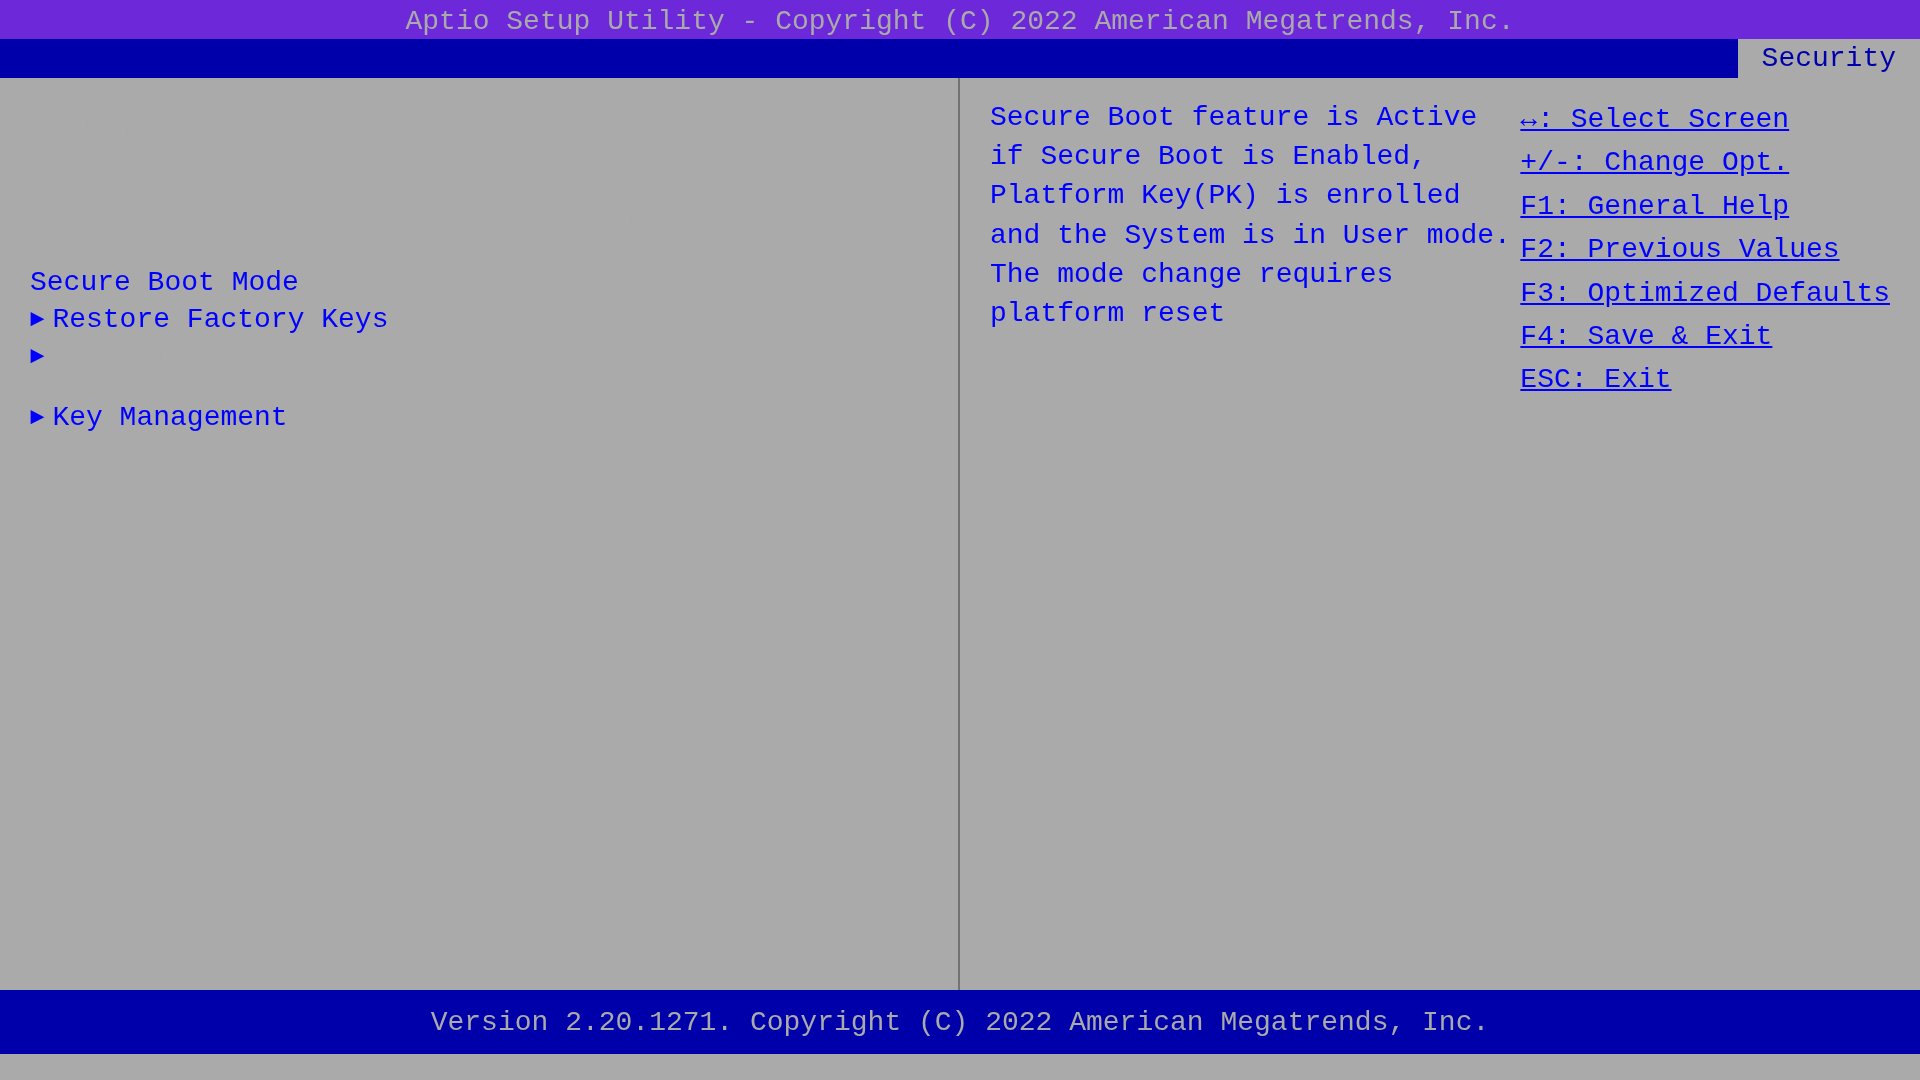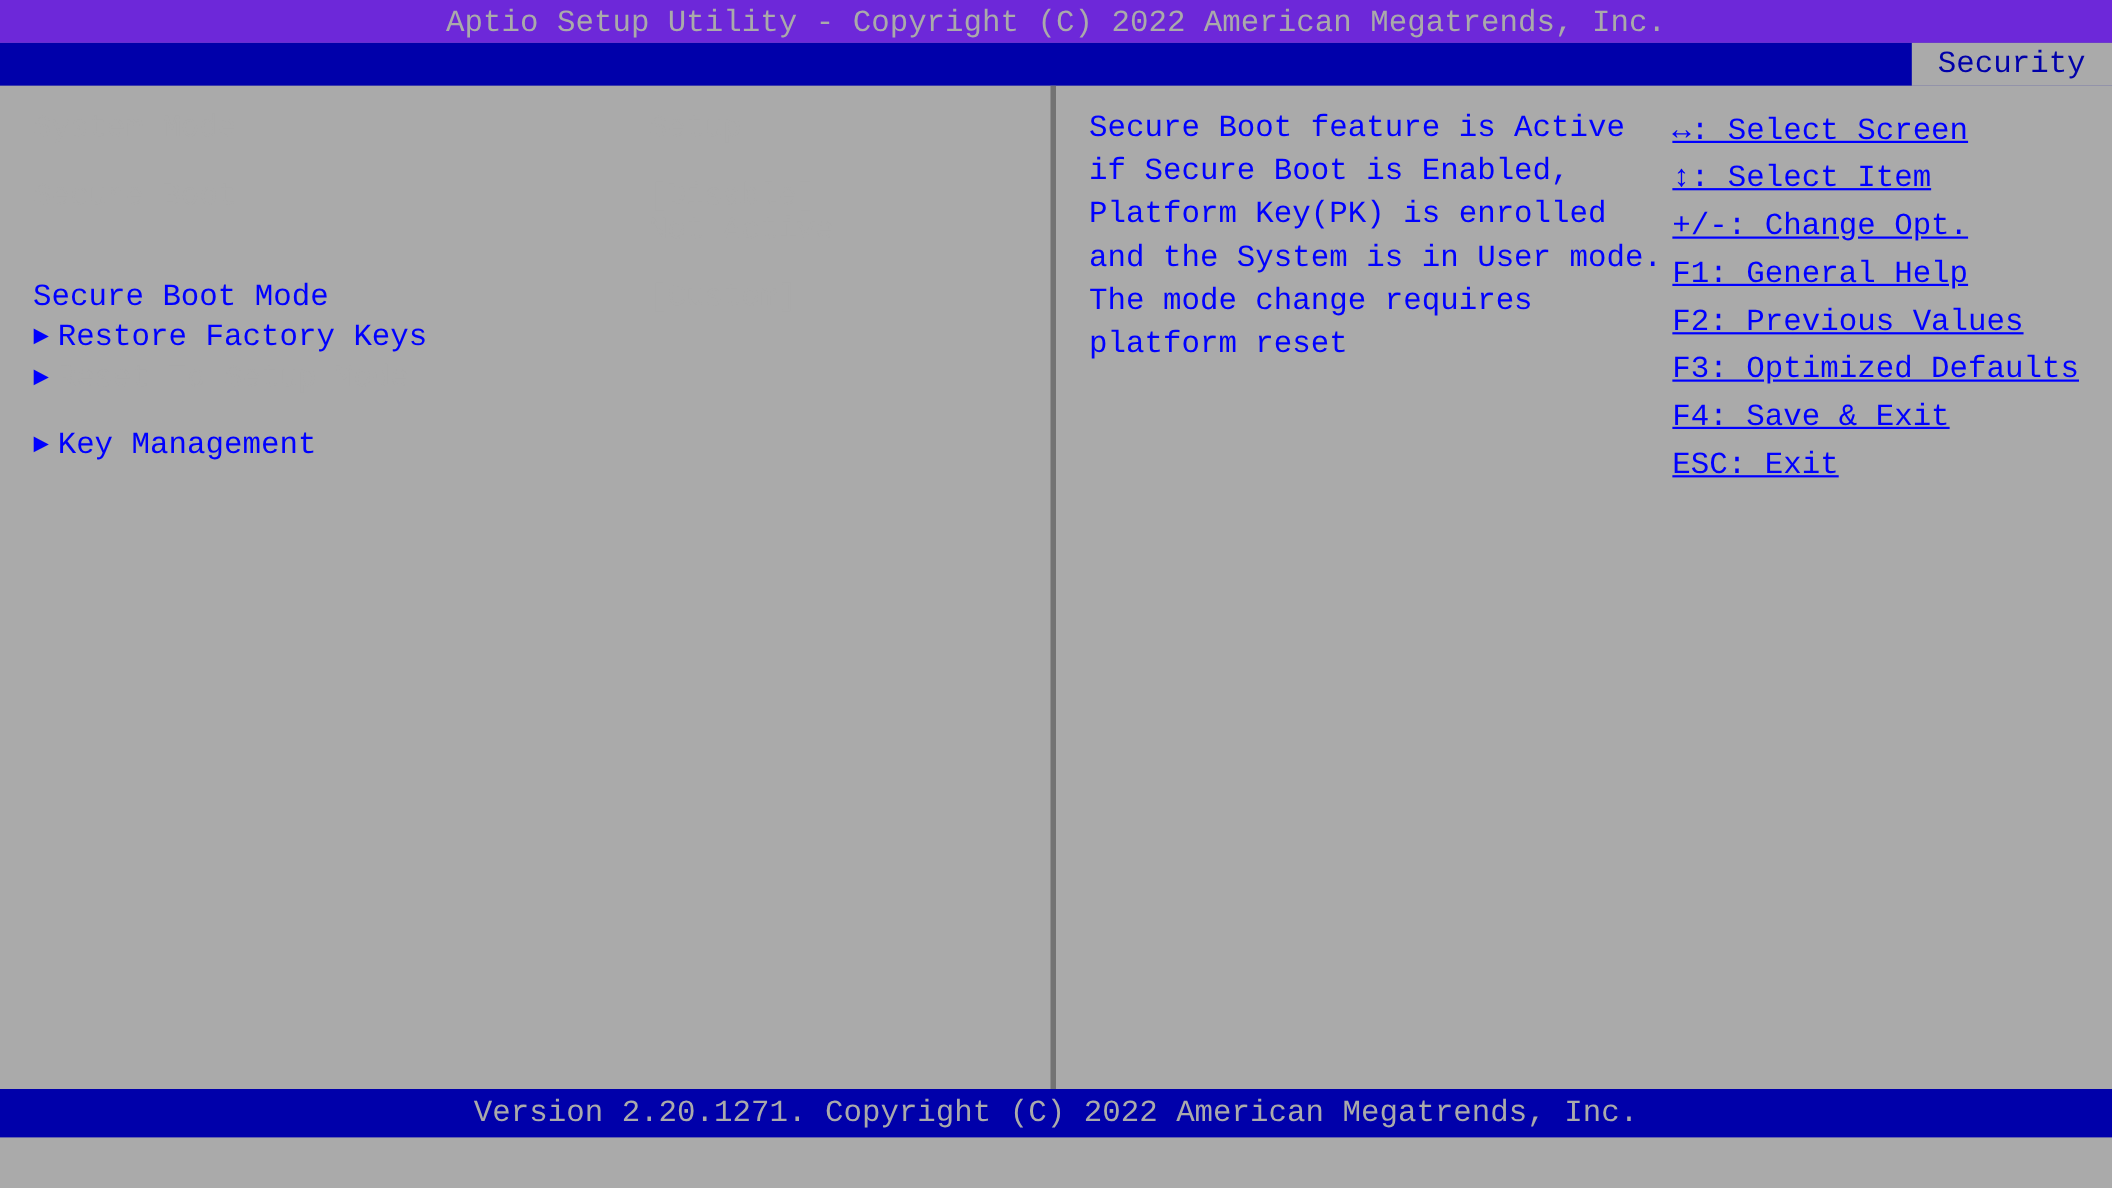--- a/index.html
+++ b/index.html
@@ -41,22 +41,22 @@
     }
 
     #main-content {
       display: flex;
       height: calc(1080px - 108px - 60px);
       background-color: #aaaaaa;
     }
 
     #left-panel {
       flex: 0 0 960px;
-      padding: 24px 30px;
-      border-right: 5px solid #737373;
+      padding: 36px 30px;
+      border-right: 2px solid #737373;
     }
 
     #right-panel {
       flex: 1;
       padding: 20px 30px;
       display: flex;
       flex-direction: row;
     }
 
     .menu-row {
@@ -117,21 +117,21 @@
       line-height: 1.55;
       text-decoration: underline;
     }
 
     #footer {
       background-color: #0000aa;
       color: #aaaaaa;
       text-align: center;
       padding: 8px 0;
       font-size: 28px;
-      height: 44px;
+      height: 64px;
       display: flex;
       align-items: center;
       justify-content: center;
     }
 
     .secure-boot-values {
       display: flex;
       flex-direction: column;
     }
   </style>
@@ -199,21 +199,20 @@
       Platform Key(PK) is enrolled<br>
       and the System is in User mode.<br>
       The mode change requires<br>
       platform reset
     </div>
 
     <hr id="divider">
 
     <div id="key-help">
       <div>↔: Select Screen</div>
-      <div>↕: Select Item</div>
       <div>+/-: Change Opt.</div>
       <div>F1: General Help</div>
       <div>F2: Previous Values</div>
       <div>F3: Optimized Defaults</div>
       <div>F4: Save &amp; Exit</div>
       <div>ESC: Exit</div>
     </div>
   </div>
 
 </div>

